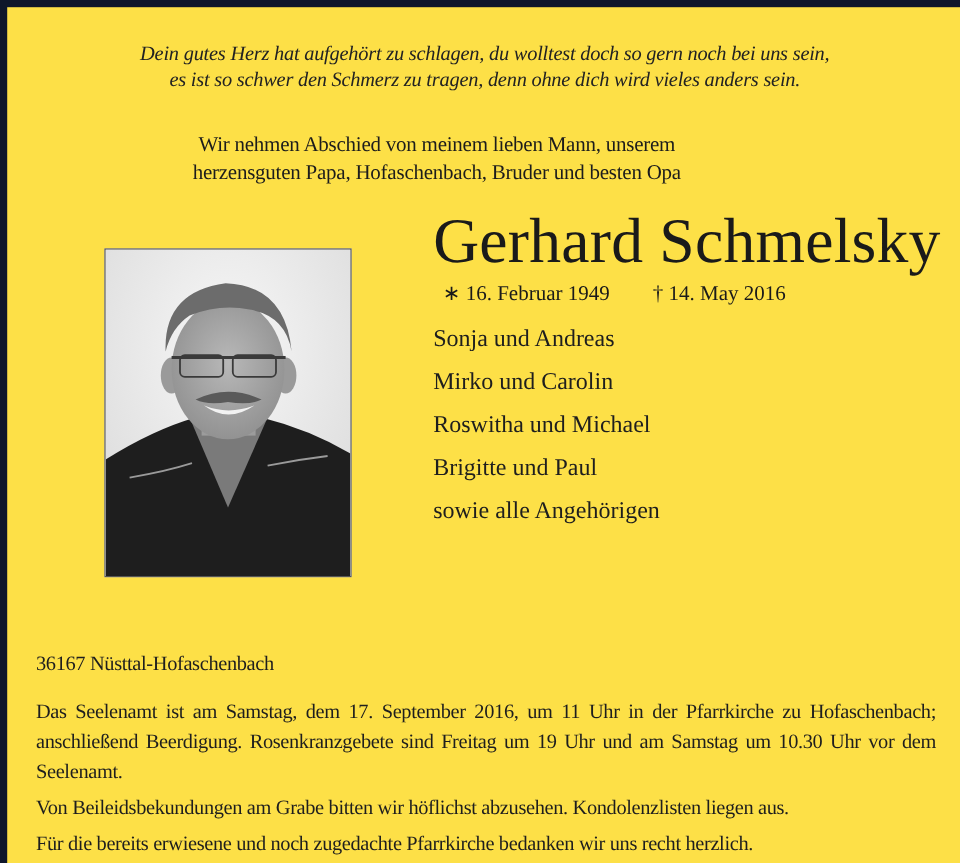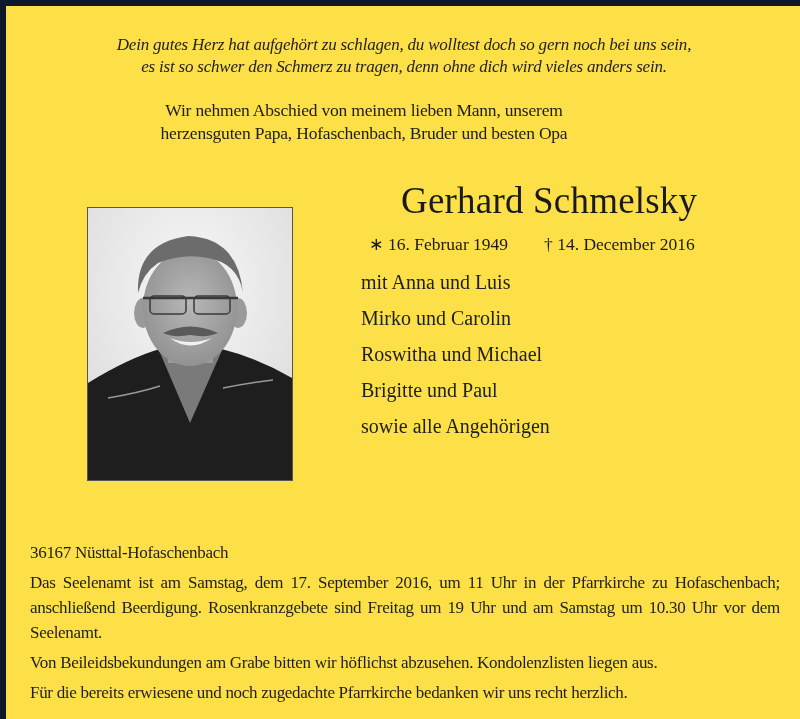--- a/index.html
+++ b/index.html
@@ -9,40 +9,39 @@
     border: 6px solid #0f172a; background: #fde047;
     font-family: Liberation Serif, serif; color: #1a1a1a;
   }
   .abs { position: absolute; }
   .quote {
     left: 0; width: 796px; top: 28px; text-align: center;
     font-style: italic; font-size: 17px; line-height: 22px; color: #222;
     letter-spacing: -0.2px;
   }
   .farewell {
-    left: 0; width: 716px; top: 93px; text-align: center;
+    left: 0; width: 716px; top: 103px; text-align: center;
     font-size: 17.5px; line-height: 23px; color: #1c1c1c; letter-spacing: -0.2px;
   }
   .name {
-    left: 355px; top: 170px; font-size: 37px; line-height: 50px; color: #1a1a1a;
+    left: 355px; top: 170px; font-size: 53px; line-height: 50px; color: #1a1a1a;
     letter-spacing: 0.2px;
-    margin-left: 40px;
   }
   .dates { top: 227px; font-size: 17.5px; line-height: 22px; color: #1a1a1a; }
   .born { left: 363px; }
   .died { left: 538px; }
   .photo {
     left: 81px; top: 201px; width: 204px; height: 272px;
     border: 1px solid #555; overflow: hidden; background: #f0f0f0;
   }
   .mourners { left: 355px; top: 262px; font-size: 20px; color: #1e1e1e; }
   .mourner-group { margin-bottom: 8px; line-height: 28px; }
   .mourner-line { display: block; }
   .bottom { left: 24px; width: 750px; top: 536px; font-size: 17px; color: #1e1e1e; letter-spacing: -0.3px; }
-  .address { line-height: 22px; margin-bottom: 6px; }
+  .address { line-height: 22px; margin-bottom: 16px; }
   .para { line-height: 25px; text-align: justify; margin-bottom: 5px; }
 </style>
 </head>
 <body>
 
 <div class="frame">
 
   <div class="abs quote">
     <div>Dein gutes Herz hat aufgehört zu schlagen, du wolltest doch so gern noch bei uns sein,</div>
     <div>es ist so schwer den Schmerz zu tragen, denn ohne dich wird vieles anders sein.</div>
@@ -54,21 +53,21 @@
   </div>
 
   <div class="abs name">Gerhard Schmelsky</div>
 
   <div class="abs dates born">
     <span>∗</span>
     <span>16. Februar 1949</span>
   </div>
   <div class="abs dates died">
     <span>†</span>
-    <span>14. December 2016</span>
+    <span>14. May 2016</span>
   </div>
 
   <div class="abs photo">
     <svg width="204" height="272" viewBox="0 0 204 272">
       <defs>
         <radialGradient id="bg" cx="50%" cy="30%" r="70%">
           <stop offset="0%" stop-color="#f7f7f7"></stop>
           <stop offset="100%" stop-color="#dcdcdc"></stop>
         </radialGradient>
         <radialGradient id="skin" cx="50%" cy="45%" r="60%">
@@ -98,21 +97,21 @@
       <rect x="106" y="88" width="36" height="18" rx="4" fill="none" stroke="#3a3a3a" stroke-width="1.5"></rect>
 
       <path d="M75 125 Q102 112 130 125 Q120 130 102 127 Q85 130 75 125 Z" fill="#5a5a5a"></path>
 
       <path d="M82 130 Q102 145 124 130 Q102 138 82 130 Z" fill="#f2f2f2"></path>
     </svg>
   </div>
 
   <div class="abs mourners">
     <div class="mourner-group">
-      <span class="mourner-line">mit Anna und Luis</span>
+      <span class="mourner-line">Sonja und Andreas</span>
     </div>
     <div class="mourner-group">
       <span class="mourner-line">Mirko und Carolin</span>
     </div>
     <div class="mourner-group">
       <span class="mourner-line">Roswitha und Michael</span>
     </div>
     <div class="mourner-group">
       <span class="mourner-line">Brigitte und Paul</span>
     </div>

